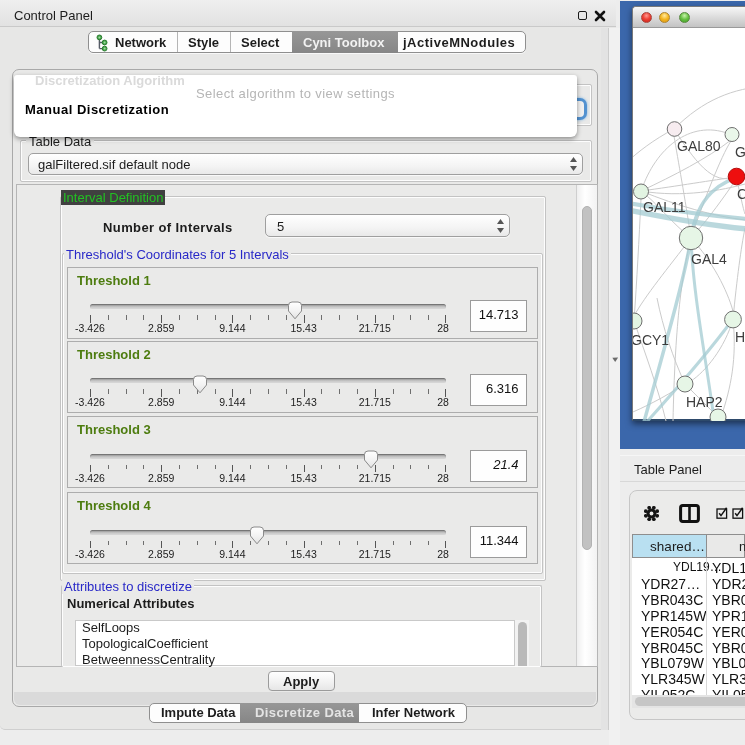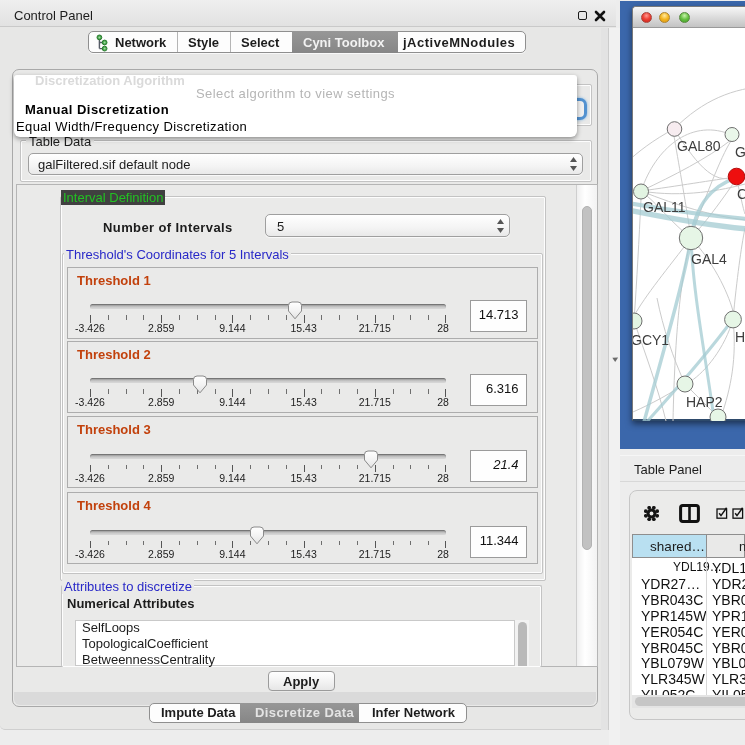--- a/index.html
+++ b/index.html
@@ -5,21 +5,21 @@
 html,body{width:745px;height:745px;overflow:hidden;background:#ededed;}
 .abs{position:absolute;}
 #stage{position:relative;width:745px;height:745px;transform:translateZ(0);}
 .etched{border:1px solid #c3c3c3;box-shadow:inset 0 0 0 1px #fdfdfd;border-radius:2px;}
 .t13{font-size:13px;color:#1c1c1c;}
 .vlabel{font-size:10.5px;font-weight:normal;color:#1c1c1c;position:absolute;transform:translateX(-50%);}
 .mtick{position:absolute;width:1px;background:#555;}
 .thumb{position:absolute;width:16px;height:19px;}
 .vbox{position:absolute;width:57px;height:32px;background:#fefefe;border:1px solid #9b9b9b;font-size:13px;color:#111;text-align:right;padding:6px 7px 0 0;}
 .rowbox{position:absolute;left:67px;width:471px;height:72px;border:1px solid #adadad;background:#eaeae9;}
-.rowlab{position:absolute;left:10px;top:6px;font-size:13px;font-weight:bold;color:#c2410c;}
+.rowlab{position:absolute;left:10px;top:6px;font-size:13px;font-weight:bold;color:#4d7c0f;}
 .track{position:absolute;left:23px;width:360px;height:5px;border-radius:2.5px;background:linear-gradient(#8f8f8f,#c9c9c9 60%,#d9d9d9);box-shadow:inset 0 1px 1px rgba(0,0,0,.25);}
 .ticks{position:absolute;left:26px;width:355px;height:5px;background:repeating-linear-gradient(90deg,#6e6e6e 0 1px,transparent 1px 17.8px);}
 .combo{position:absolute;background:linear-gradient(#ffffff,#f4f4f4 60%,#e9e9e9);border:1px solid #9f9f9f;border-radius:5px;box-shadow:0 1px 1px rgba(255,255,255,.8);}
 .tabtxt{font-size:13px;font-weight:bold;color:#1d1d1d;}
 </style></head>
 <body>
 <div id="stage">
 
 <div class="abs" style="left:0;top:0;width:616px;height:730px;background:#e7e7e6;border-bottom:1px solid #cfcfcf;border-radius:0 0 5px 5px;"></div>
 
@@ -211,21 +211,20 @@
 <div class="abs" style="left:149px;top:703px;width:318px;height:20px;background:#fdfdfd;border:1px solid #8f8f8f;border-radius:5px;"></div>
 <div class="abs" style="left:240px;top:703px;width:119px;height:20px;background:linear-gradient(#979797,#868686);"></div>
 <div class="abs tabtxt" style="left:161px;top:705px;">Impute Data</div>
 <div class="abs tabtxt" style="left:255px;top:705px;color:#e4e4e4;letter-spacing:.4px;">Discretize Data</div>
 <div class="abs tabtxt" style="left:372px;top:705px;">Infer Network</div>
 
 <div class="abs" style="left:14px;top:75px;width:563px;height:62px;background:#fff;border-radius:3px 3px 6px 6px;box-shadow:0 2px 5px rgba(0,0,0,.4);"></div>
 <div class="abs" style="left:20px;top:73px;font-size:13px;font-weight:bold;color:#dadada;margin-left:15px;">Discretization Algorithm</div>
 <div class="abs" style="left:0;top:86px;width:591px;text-align:center;font-size:13px;color:#b5b5b5;letter-spacing:.4px;">Select algorithm to view settings</div>
 <div class="abs" style="left:17px;top:102px;font-size:13px;font-weight:bold;color:#000;letter-spacing:.5px;padding-left:8px;">Manual Discretization</div>
-<div class="abs" style="left:16px;top:119px;font-size:13px;color:#000;letter-spacing:.4px;">Equal Width/Frequency Discretization</div>
 
 <div class="abs" style="left:601px;top:28px;width:7px;height:702px;background:#e3e3e3;"></div>
 <div class="abs" style="left:608px;top:28px;width:1px;height:702px;background:#cccccc;"></div>
 <div class="abs" style="left:609px;top:28px;width:11px;height:717px;background:#f1f1f1;"></div>
 <svg class="abs" style="left:612px;top:354px;" width="7" height="8" viewBox="0 0 7 8">
       <path d="M1 7 L1 2 L6 5 Z" fill="#6b6b6b" transform="rotate(-35 3.5 4)"></path>
     </svg>
 
 <div class="abs" style="left:620px;top:1px;width:125px;height:448px;background:#3b67ab;"></div>
 

